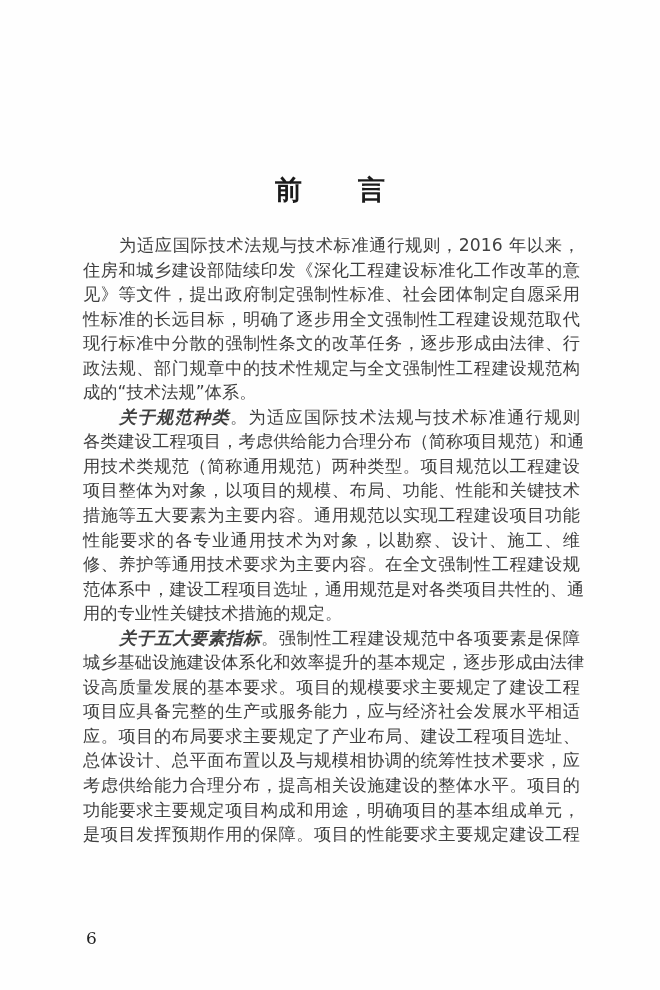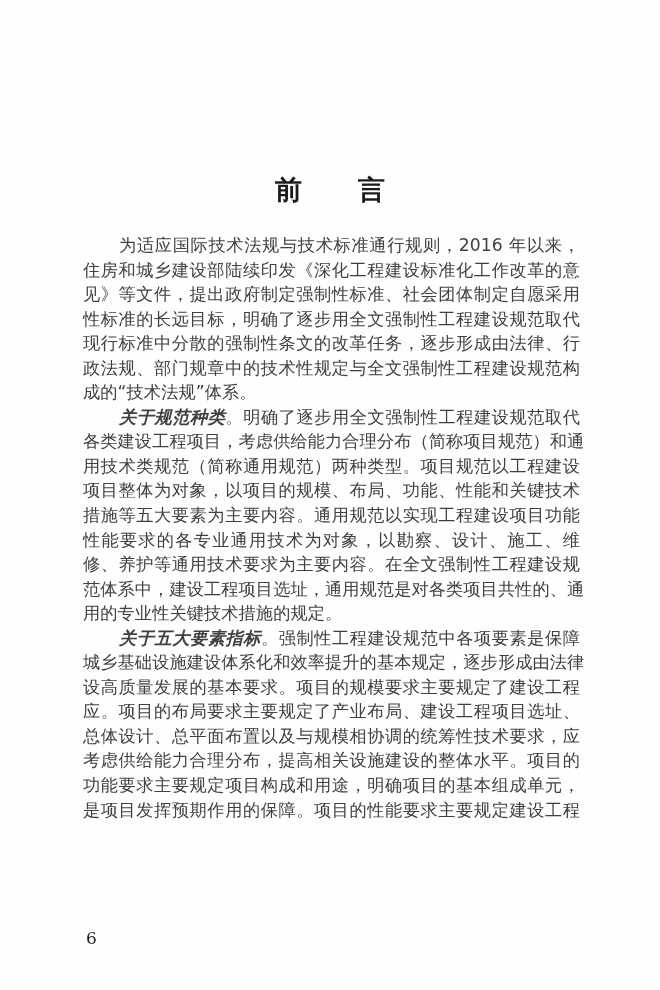--- a/index.html
+++ b/index.html
@@ -91,35 +91,36 @@
       <div class="line indent">为适应国际技术法规与技术标准通行规则，2016 年以来，</div>
       <div class="line">住房和城乡建设部陆续印发《深化工程建设标准化工作改革的意</div>
       <div class="line">见》等文件，提出政府制定强制性标准、社会团体制定自愿采用</div>
       <div class="line">性标准的长远目标，明确了逐步用全文强制性工程建设规范取代</div>
       <div class="line">现行标准中分散的强制性条文的改革任务，逐步形成由法律、行</div>
       <div class="line">政法规、部门规章中的技术性规定与全文强制性工程建设规范构</div>
       <div class="line last">成的“技术法规”体系。</div>
     </div>
 
     <div>
-      <div class="line indent"><span class="bold">关于规范种类</span><span>。明确了逐步用全文强制性工程建设规范取代</span></div>
+      <div class="line indent"><span class="bold">关于规范种类</span><span>。为适应国际技术法规与技术标准通行规则</span></div>
       <div class="line">各类建设工程项目，考虑供给能力合理分布（简称项目规范）和通</div>
       <div class="line">用技术类规范（简称通用规范）两种类型。项目规范以工程建设</div>
       <div class="line">项目整体为对象，以项目的规模、布局、功能、性能和关键技术</div>
       <div class="line">措施等五大要素为主要内容。通用规范以实现工程建设项目功能</div>
       <div class="line">性能要求的各专业通用技术为对象，以勘察、设计、施工、维</div>
       <div class="line">修、养护等通用技术要求为主要内容。在全文强制性工程建设规</div>
       <div class="line">范体系中，建设工程项目选址，通用规范是对各类项目共性的、通</div>
       <div class="line last">用的专业性关键技术措施的规定。</div>
     </div>
 
     <div>
       <div class="line indent"><span class="bold">关于五大要素指标</span><span>。强制性工程建设规范中各项要素是保障</span></div>
       <div class="line">城乡基础设施建设体系化和效率提升的基本规定，逐步形成由法律</div>
       <div class="line">设高质量发展的基本要求。项目的规模要求主要规定了建设工程</div>
+      <div class="line">项目应具备完整的生产或服务能力，应与经济社会发展水平相适</div>
       <div class="line">应。项目的布局要求主要规定了产业布局、建设工程项目选址、</div>
       <div class="line">总体设计、总平面布置以及与规模相协调的统筹性技术要求，应</div>
       <div class="line">考虑供给能力合理分布，提高相关设施建设的整体水平。项目的</div>
       <div class="line">功能要求主要规定项目构成和用途，明确项目的基本组成单元，</div>
       <div class="line">是项目发挥预期作用的保障。项目的性能要求主要规定建设工程</div>
     </div>
 
   </div>
 
   <div class="page-number">6</div>

